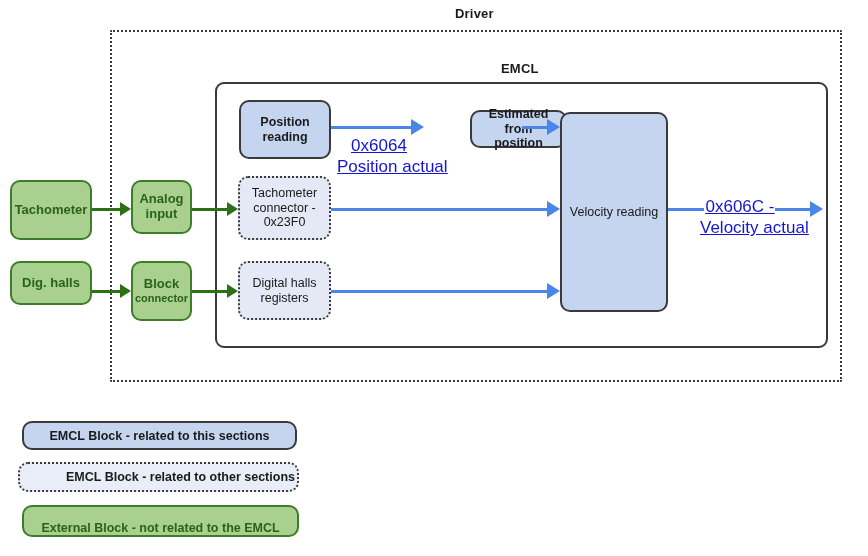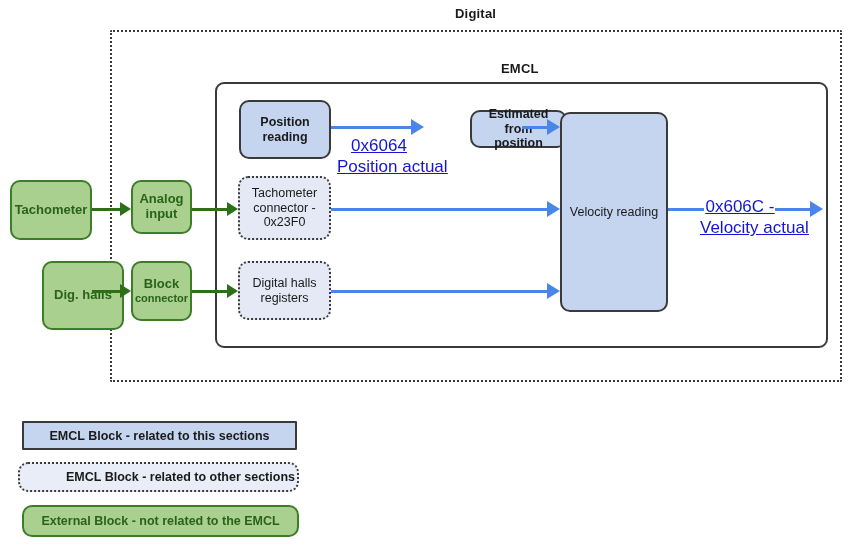--- a/index.html
+++ b/index.html
@@ -115,60 +115,61 @@
     display: flex;
     align-items: center;
     justify-content: center;
     box-sizing: border-box;
     font-size: 12.5px;
     font-weight: bold;
   }
   .legend-blue-solid {
     background: #c5d4ef;
     border: 2.5px solid #3a3a3a;
-    border-radius: 1px;
+    border-radius: 10px;
     color: #1a1a1a;
   }
   .legend-blue-dotted {
     background: #e9edf7;
     border: 2.5px dotted #3a3a3a;
     border-radius: 10px;
     color: #1a1a1a;
     padding-left: 44px;
   }
   .legend-green {
     background: #a9d08e;
     border: 2.5px solid #3e7d28;
     border-radius: 10px;
     color: #2a6318;
+    align-items: flex-end;
   }
 </style>
 </head>
 <body>
 
 <div id="canvas">
 
-  <div class="abs container-label" style="left:455px; top:6px;">Digital</div>
+  <div class="abs container-label" style="left:455px; top:6px;">Driver</div>
   <div class="abs container-dotted" style="left:110px; top:30px; width:728px; height:348px;"></div>
 
   <div class="abs container-label" style="left:501px; top:61px;">EMCL</div>
   <div class="abs container-solid" style="left:215px; top:82px; width:609px; height:262px;"></div>
 
   <div class="abs node node-green" style="left:10px; top:180px; width:82px; height:60px;">
     <span class="node-inner">Tachometer</span>
   </div>
 
   <div class="abs node node-green" style="left:131px; top:180px; width:61px; height:54px;">
     <span class="node-inner">
       <span class="ln">Analog</span>
       <span class="ln">input</span>
     </span>
   </div>
 
-  <div class="abs node node-green" style="left:10px; top:261px; width:82px; height:69px;margin-left:32px;">
+  <div class="abs node node-green" style="left:10px; top:261px; width:82px; height:44px;">
     <span class="node-inner">Dig. halls</span>
   </div>
 
   <div class="abs node node-green" style="left:131px; top:261px; width:61px; height:60px;">
     <span class="node-inner">
       <span class="ln">Block</span>
       <span class="ln sub-small">connector</span>
     </span>
   </div>
 

